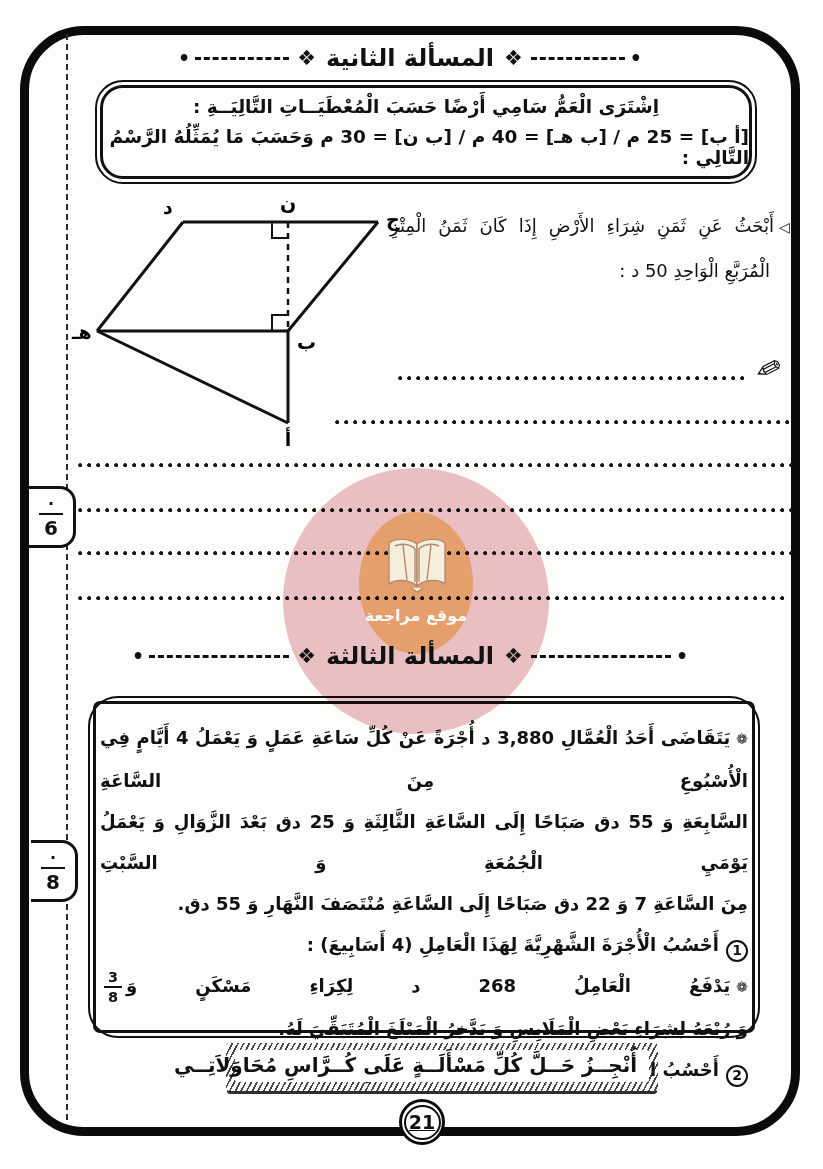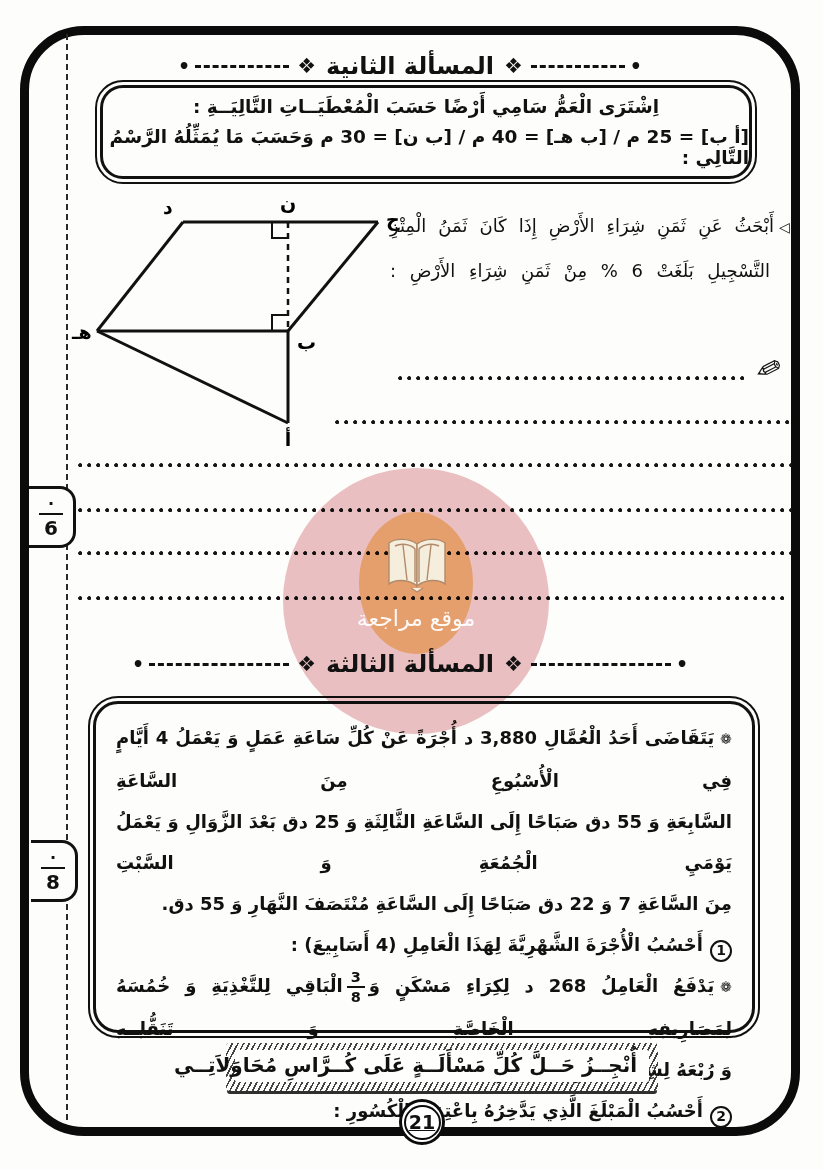--- a/index.html
+++ b/index.html
@@ -22,21 +22,21 @@
   }
 
   
   .title-banner { position: absolute; display: flex; align-items: center; justify-content: center; z-index: 6; }
   #title2 { left: 178px; top: 40px; width: 464px; }
   #title3 { left: 118px; top: 638px; width: 584px; }
   .banner-dash { border-top: 3px dashed #111; width: 112px; margin: 0 5px; }
   #title3 .banner-dash { width: 140px; }
   .banner-dot { font-size: 19px; font-weight: bold; }
   .banner-orn { font-size: 21px; margin: 0 3px; }
-  .banner-title { font-size: 24px; font-weight: bold; margin: 12px 7px; direction: rtl; white-space: nowrap; }
+  .banner-title { font-size: 24px; font-weight: bold; margin: 4px 7px; direction: rtl; white-space: nowrap; }
 
   
   .dbox { position: absolute; border: 2px solid #111; padding: 3px; background: transparent; }
   .dbox-inner { width: 100%; height: 100%; border: 3.5px solid #111; }
   #givens { left: 95px; top: 80px; width: 662px; height: 104px; border-radius: 28px; }
   #givens .dbox-inner { border-radius: 23px; display: flex; flex-direction: column; align-items: center; justify-content: center; gap: 9px; direction: rtl; font-weight: bold; font-size: 18.5px; }
 
   
   .fig { position: absolute; left: 70px; top: 194px; z-index: 1; }
 
@@ -75,25 +75,25 @@
   .score-bar { width: 24px; border-top: 2.5px solid #111; margin: 5px 0; }
   .score-num { font-weight: bold; font-size: 20px; line-height: 16px; }
 
   
   .wm-circle { position: absolute; left: 283px; top: 468px; width: 266px; height: 266px; border-radius: 50%;
     background: #dc8e94; opacity: 0.55; mix-blend-mode: multiply; z-index: 3; pointer-events: none; }
   .wm-yellow { position: absolute; left: 359px; top: 512px; width: 114px; height: 142px; border-radius: 50%;
     background: #fad28a; opacity: 0.95; mix-blend-mode: multiply; z-index: 3; pointer-events: none; }
   .wm-book { position: absolute; left: 381px; top: 534px; z-index: 4; pointer-events: none; }
   .wm-text { position: absolute; left: 300px; top: 606px; width: 232px; text-align: center;
-    color: rgba(255,255,255,0.95); font-size: 22px; font-weight: normal; direction: rtl; z-index: 4; pointer-events: none; }
+    color: rgba(255,255,255,0.95); font-size: 16px; font-weight: bold; direction: rtl; z-index: 4; pointer-events: none; }
 
   
   #p3box { left: 88px; top: 696px; width: 672px; height: 342px; border-radius: 30px; z-index: 2; }
-  #p3box .dbox-inner { border-radius: 25px; padding: 13px 20px 8px; direction: rtl; font-weight: bold; font-size: 18px; }
+  #p3box .dbox-inner { border-radius: 7px; padding: 13px 4px 8px; direction: rtl; font-weight: bold; font-size: 18px; }
   .p3-line { line-height: 41px; text-align: justify; text-align-last: justify; }
   .p3-line.no-stretch { text-align: right; text-align-last: right; }
   .p-bullet { font-size: 14px; margin-left: 6px; }
   .cnum {
     display: inline-flex; width: 22px; height: 22px; border: 2px solid #111; border-radius: 50%;
     align-items: center; justify-content: center; font-size: 14px; font-weight: bold;
     vertical-align: -4px; margin-left: 7px;
   }
   .frac { display: inline-flex; flex-direction: column; align-items: center; vertical-align: middle; line-height: 1; margin: 0 4px; }
   .frac-num { font-size: 14.5px; border-bottom: 2px solid #111; padding: 0 4px 2px; }
@@ -159,23 +159,23 @@
     <text x="218" y="16" font-size="19" text-anchor="middle">ن</text>
     <text x="316" y="32" font-size="19" text-anchor="start">ج</text>
     <text x="2" y="145" font-size="19" text-anchor="start">هـ</text>
     <text x="227" y="155" font-size="19" text-anchor="start">ب</text>
     <text x="218" y="252" font-size="19" text-anchor="middle">أ</text>
   </svg>
 
   <div class="questions">
     <div class="q-item">
       <div class="q-line stretch"><span class="q-bullet">◁</span><span>أَبْحَثُ عَنِ ثَمَنِ شِرَاءِ الأَرْضِ إِذَا كَانَ ثَمَنُ الْمِتْرِ</span></div>
+      <div class="q-line indent">الْمُرَبَّعِ الْوَاحِدِ 50 د :</div>
     </div>
     <div class="q-item">
-      <div class="q-line indent stretch">التَّسْجِيلِ بَلَغَتْ 6 % مِنْ ثَمَنِ شِرَاءِ الأَرْضِ :</div>
     </div>
   </div>
 
   <span class="pen">✎</span>
 
   <div class="dots" id="dots-a"></div>
   <div class="dots" id="dots-b"></div>
   <div class="dots" id="dots-c"></div>
   <div class="dots" id="dots-d"></div>
   <div class="dots" id="dots-e"></div>
@@ -222,21 +222,21 @@
       <div class="p3-line"><span class="p-bullet">❁</span><span>يَتَقَاضَى أَحَدُ الْعُمَّالِ 3,880 د أُجْرَةً عَنْ كُلِّ سَاعَةِ عَمَلٍ وَ يَعْمَلُ 4 أَيَّامٍ فِي الْأُسْبُوعِ مِنَ السَّاعَةِ</span></div>
       <div class="p3-line">السَّابِعَةِ وَ 55 دق صَبَاحًا إِلَى السَّاعَةِ الثَّالِثَةِ وَ 25 دق بَعْدَ الزَّوَالِ وَ يَعْمَلُ يَوْمَيِ الْجُمُعَةِ وَ السَّبْتِ</div>
       <div class="p3-line no-stretch">مِنَ السَّاعَةِ 7 وَ 22 دق صَبَاحًا إِلَى السَّاعَةِ مُنْتَصَفَ النَّهَارِ وَ 55 دق.</div>
       <div class="p3-line no-stretch">
         <span class="cnum">1</span><span>أَحْسُبُ الْأُجْرَةَ الشَّهْرِيَّةَ لِهَذَا الْعَامِلِ (4 أَسَابِيعَ) :</span>
       </div>
       <div class="p3-line">
         <span class="p-bullet">❁</span><span>يَدْفَعُ الْعَامِلُ 268 د لِكِرَاءِ مَسْكَنٍ وَ</span><span class="frac">
             <span class="frac-num">3</span>
             <span class="frac-den">8</span>
-          </span><span>الْبَاقِي لِلتَّغْذِيَةِ وَ خُمُسَهُ لِمَصَارِيفِهِ الْخَاصَّةِ وَ تَنَقُّلِــهِ</span>
+          </span>
       </div>
       <div class="p3-line no-stretch">وَ رُبْعَهُ لِشِرَاءِ بَعْضِ الْمَلَابِسِ وَ يَدَّخِرُ الْمَبْلَغَ الْمُتَبَقِّيَ لَهُ.</div>
       <div class="p3-line no-stretch">
         <span class="cnum">2</span><span>أَحْسُبُ الْمَبْلَغَ الَّذِي يَدَّخِرُهُ بِاعْتِمَادِ الْكُسُورِ :</span>
       </div>
     </div>
   </div>
 
   <div class="footer-banner">
     <div class="fb-hatch">

